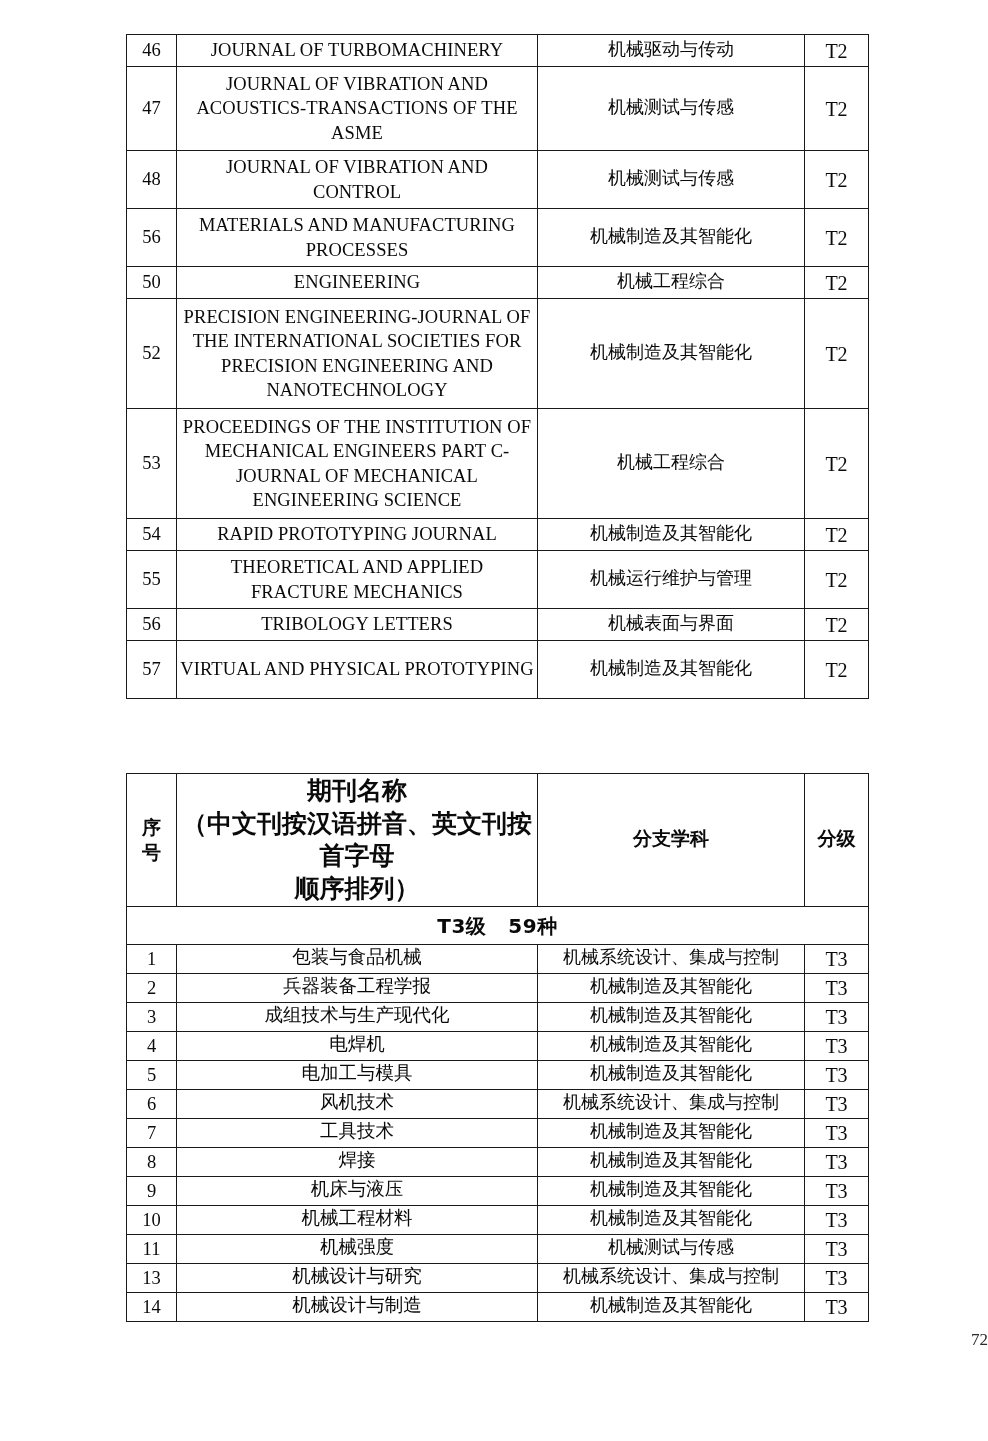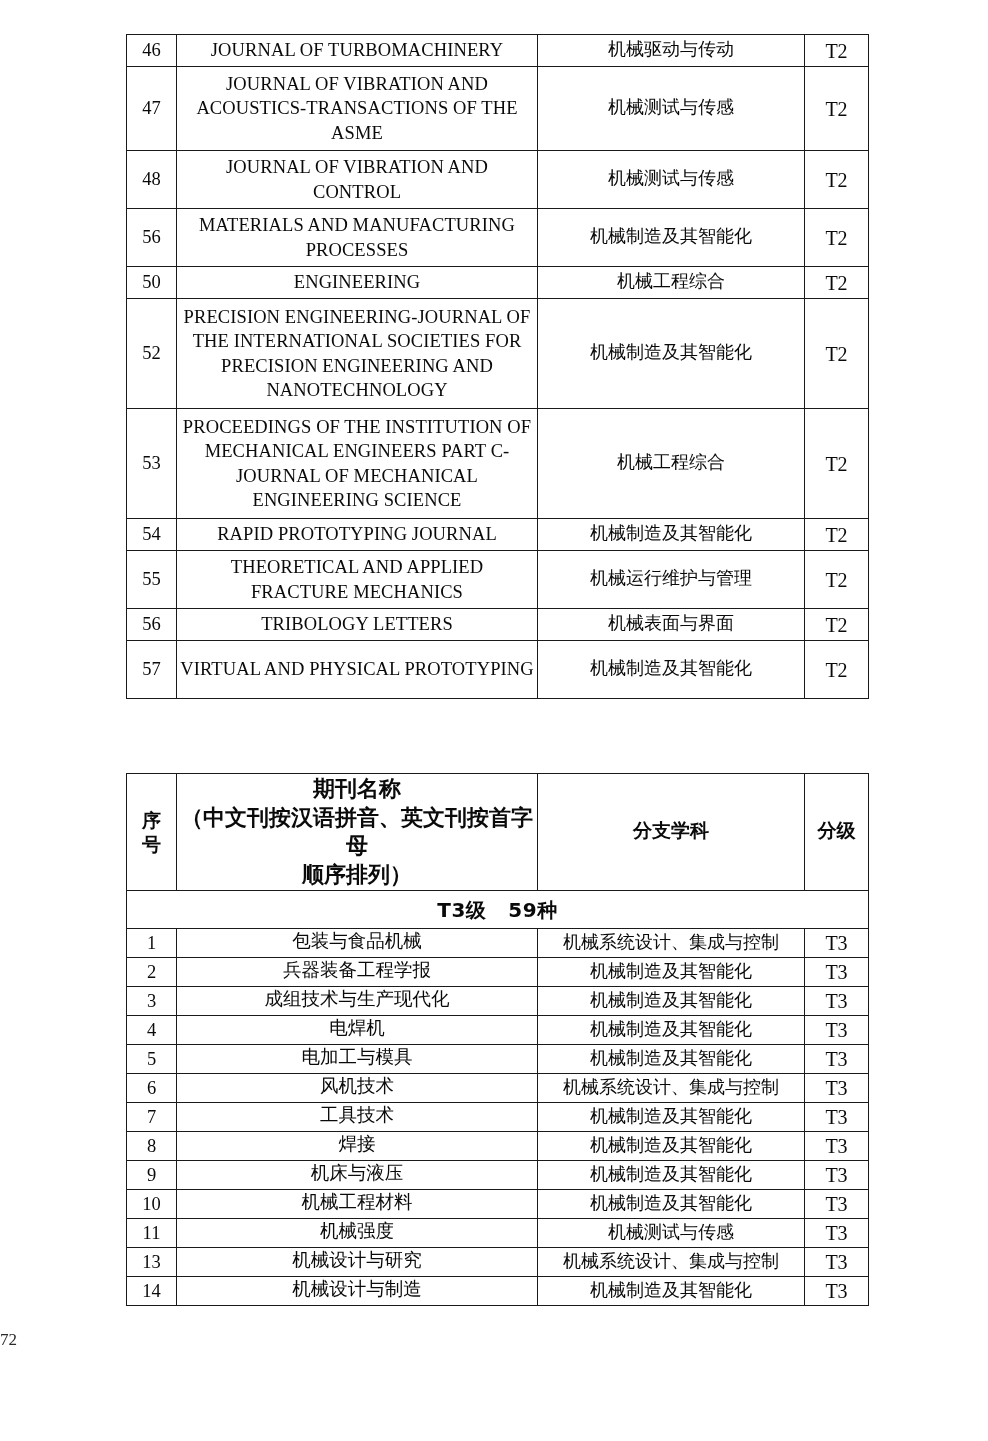--- a/index.html
+++ b/index.html
@@ -57,21 +57,21 @@
   
   #table-t3 { top: 772px; }
 
   .hdr-no {
     font-size: 19px;
     font-weight: bold;
     font-family: "DejaVu Sans", "Liberation Sans", sans-serif;
     line-height: 1.18;
   }
   .hdr-name {
-    font-size: 22px;
+    font-size: 25px;
     font-weight: bold;
     font-family: "DejaVu Sans", "Liberation Sans", sans-serif;
     line-height: 1.30;
   }
   .hdr-plain {
     font-size: 19px;
     font-weight: bold;
     font-family: Liberation Mono, monospace;
   }
   .section-band {
@@ -88,21 +88,21 @@
   .row-h4 { height: 110px; }
   .row-h29 { height: 28px; }
   .row-hdr { height: 86px; }
   .row-band { height: 38px; margin-top: 20px; }
 
   .page-number {
     position: absolute;
     left: 0;
     top: 1329px;
     width: 988px;
-    text-align: left;
+    text-align: right;
     font-size: 17px;
     font-family: "Liberation Serif", "DejaVu Serif", serif;
     color: #2a2a2a;
   }
 </style>
 </head>
 <body>
 
 <div class="page">
 

